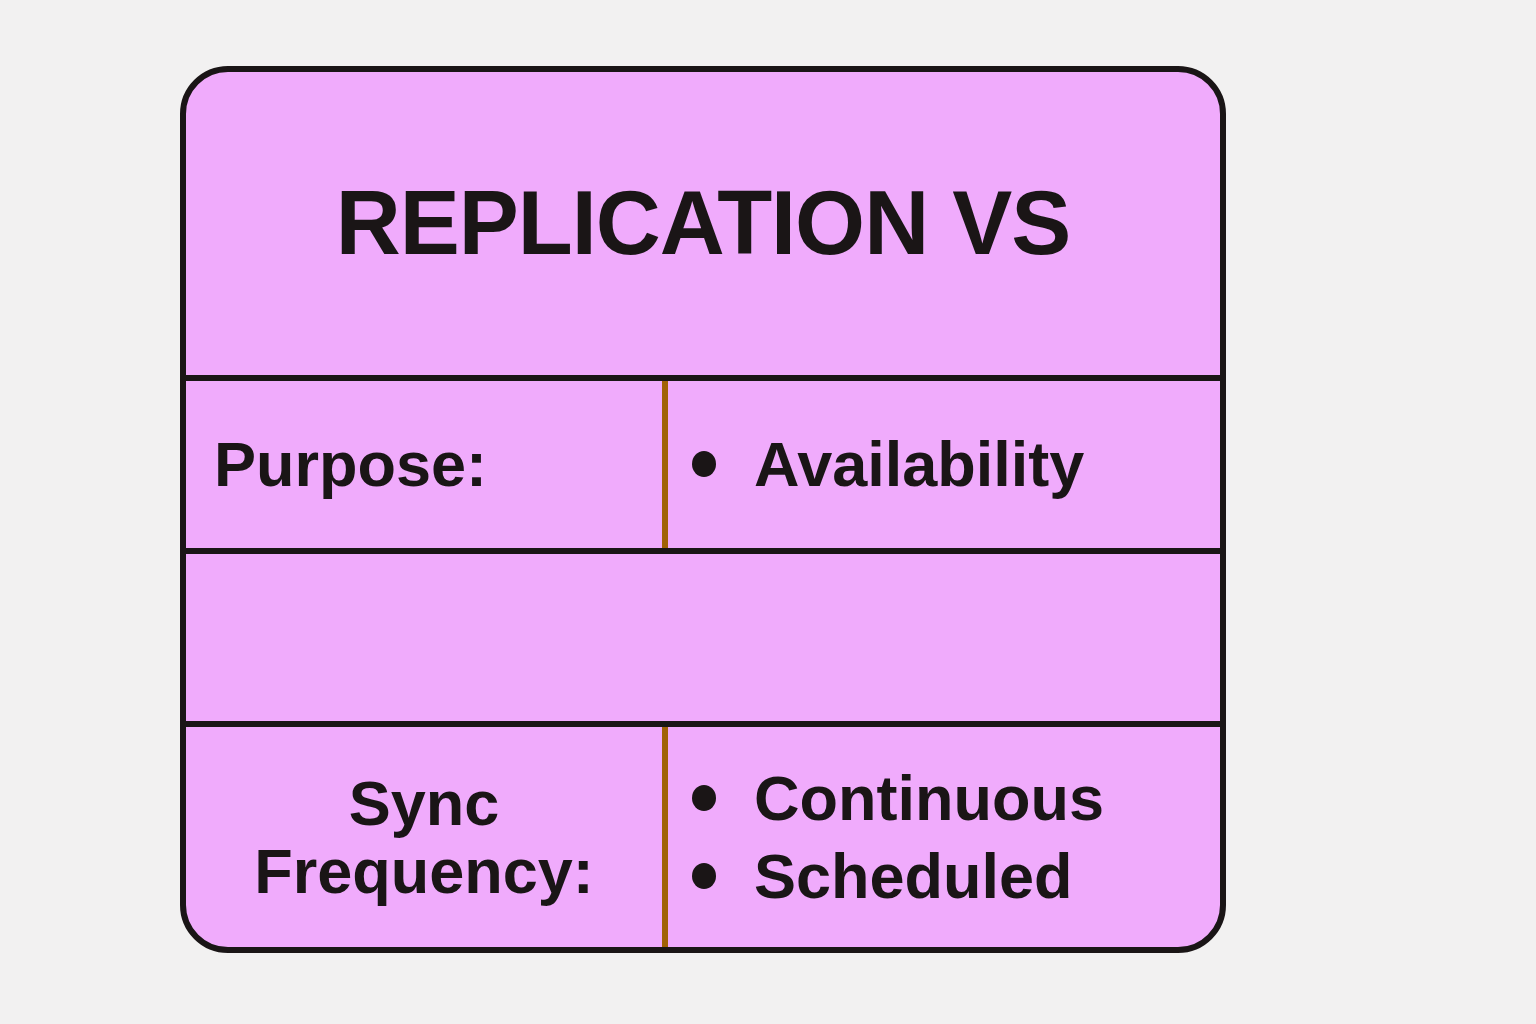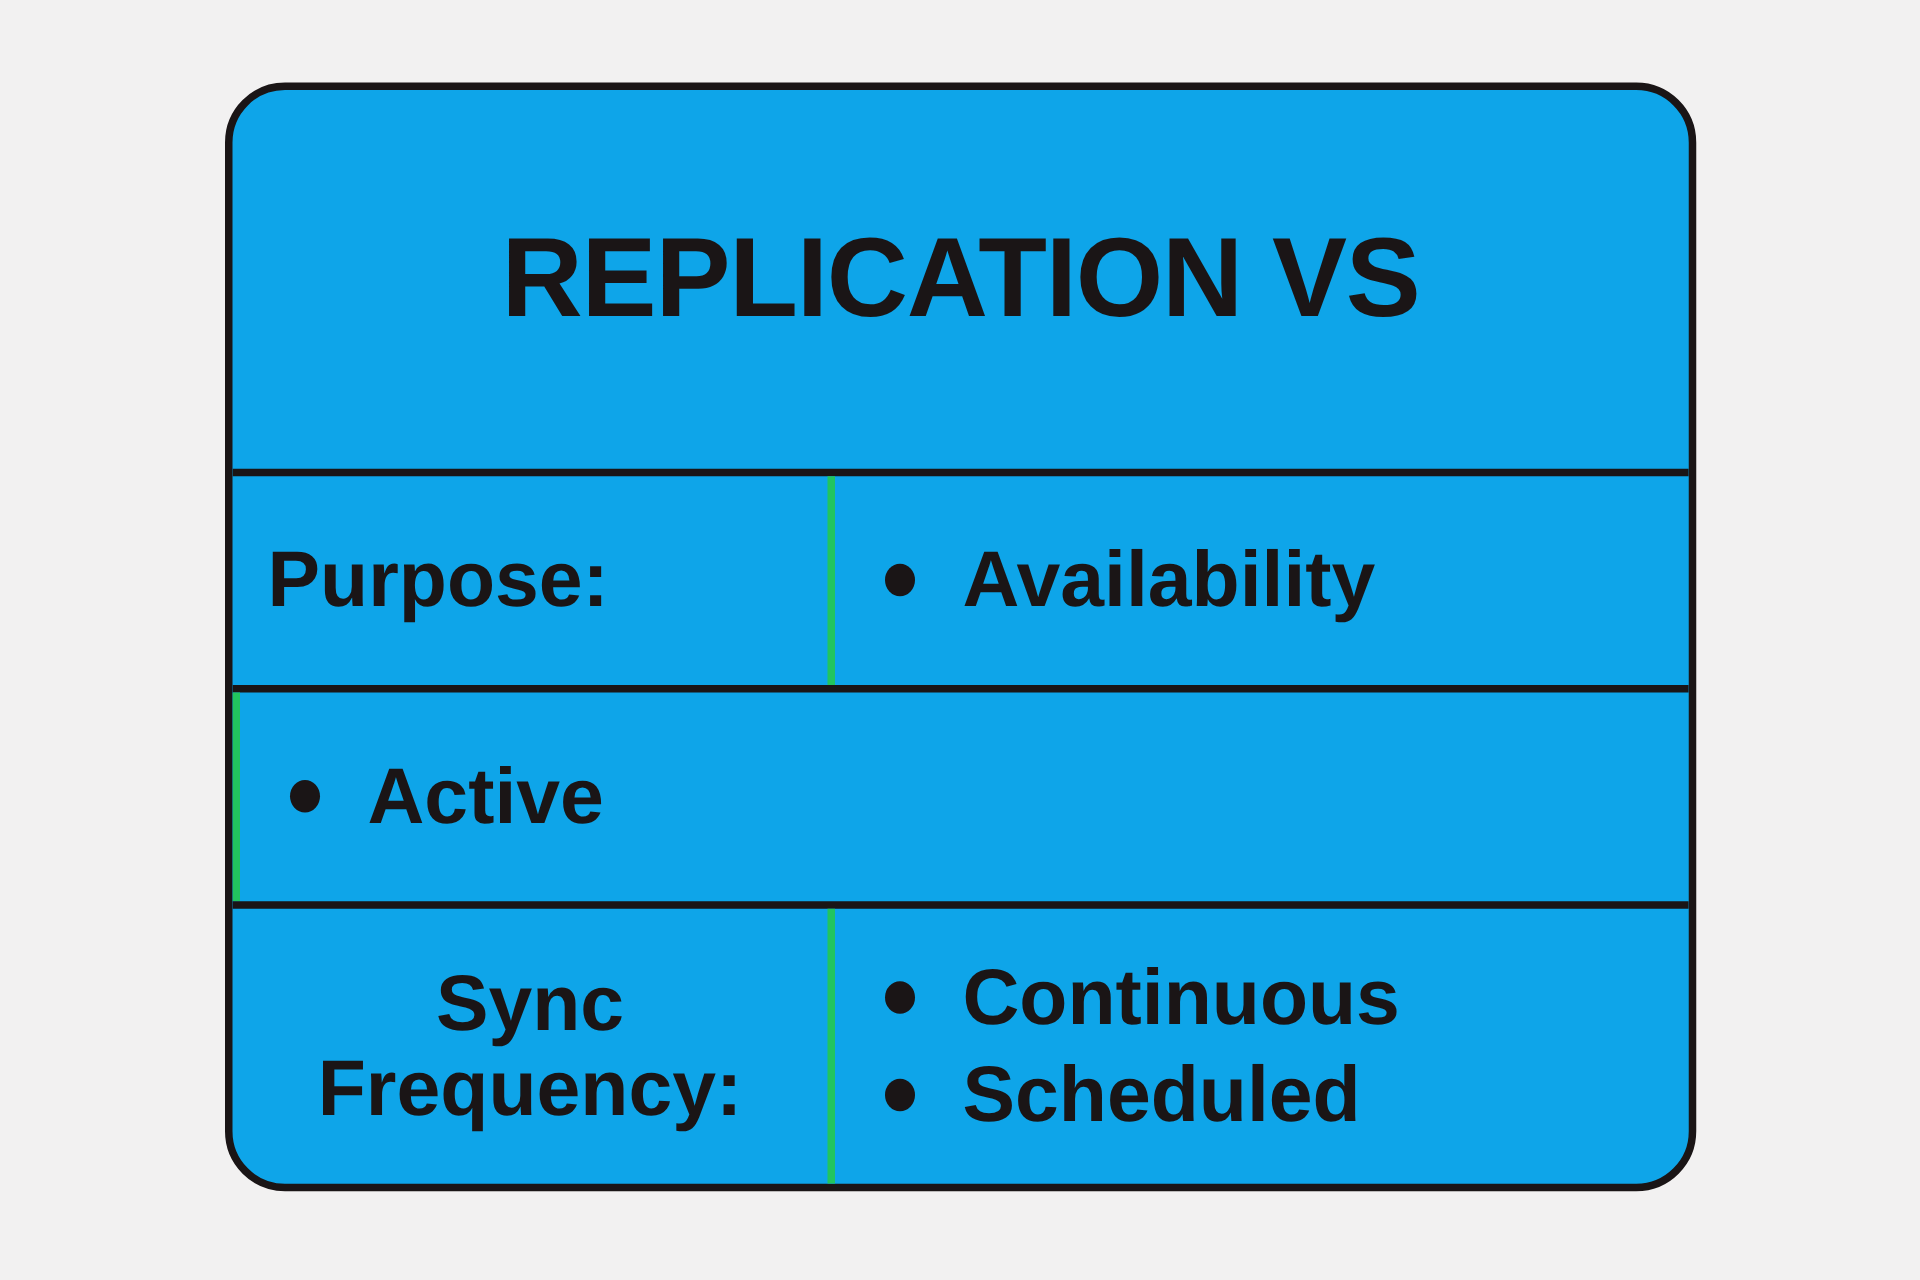--- a/index.html
+++ b/index.html
@@ -12,26 +12,26 @@
     height: 1024px;
     background: #f2f1f1;
     font-family: "Liberation Sans", "DejaVu Sans", sans-serif;
     color: #1a1516;
     overflow: hidden;
   }
   .card {
     position: absolute;
     left: 180px;
     top: 66px;
-    width: 1177px;
+    width: 1046px;
     height: 887px;
     box-sizing: border-box;
     border: 6px solid #1a1516;
     border-radius: 48px;
-    background: #0ea5e9;
+    background: #f0abfc;
     display: flex;
     flex-direction: column;
     overflow: hidden;
   }
   .title-section {
     height: 303px;
     flex: 0 0 auto;
     display: flex;
     flex-direction: column;
     align-items: center;
@@ -63,25 +63,25 @@
     padding: 0 28px;
     box-sizing: border-box;
   }
   .label-text {
     font-size: 63px;
     font-weight: 700;
     line-height: 1.08;
   }
   .value-cell {
     flex: 1 1 auto;
-    border-left: 6px solid #22c55e;
+    border-left: 6px solid #a16207;
     display: flex;
     flex-direction: column;
     justify-content: center;
-    padding-left: 40px;
+    padding-left: 24px;
     gap: 12px;
     box-sizing: border-box;
   }
   .bullet-item {
     display: flex;
     align-items: center;
     gap: 38px;
   }
   .dot {
     width: 24px;
@@ -112,26 +112,20 @@
       </div>
       <div class="value-cell">
         <div class="bullet-item">
           <span class="dot"></span>
           <span class="item-text">Availability</span>
         </div>
       </div>
     </div>
 
     <div class="row row-2">
-      <div class="value-cell">
-        <div class="bullet-item">
-          <span class="dot"></span>
-          <span class="item-text">Active</span>
-        </div>
-      </div>
     </div>
 
     <div class="row row-3">
       <div class="label-cell">
         <span class="label-text">Sync Frequency:</span>
       </div>
       <div class="value-cell">
         <div class="bullet-item">
           <span class="dot"></span>
           <span class="item-text">Continuous</span>

